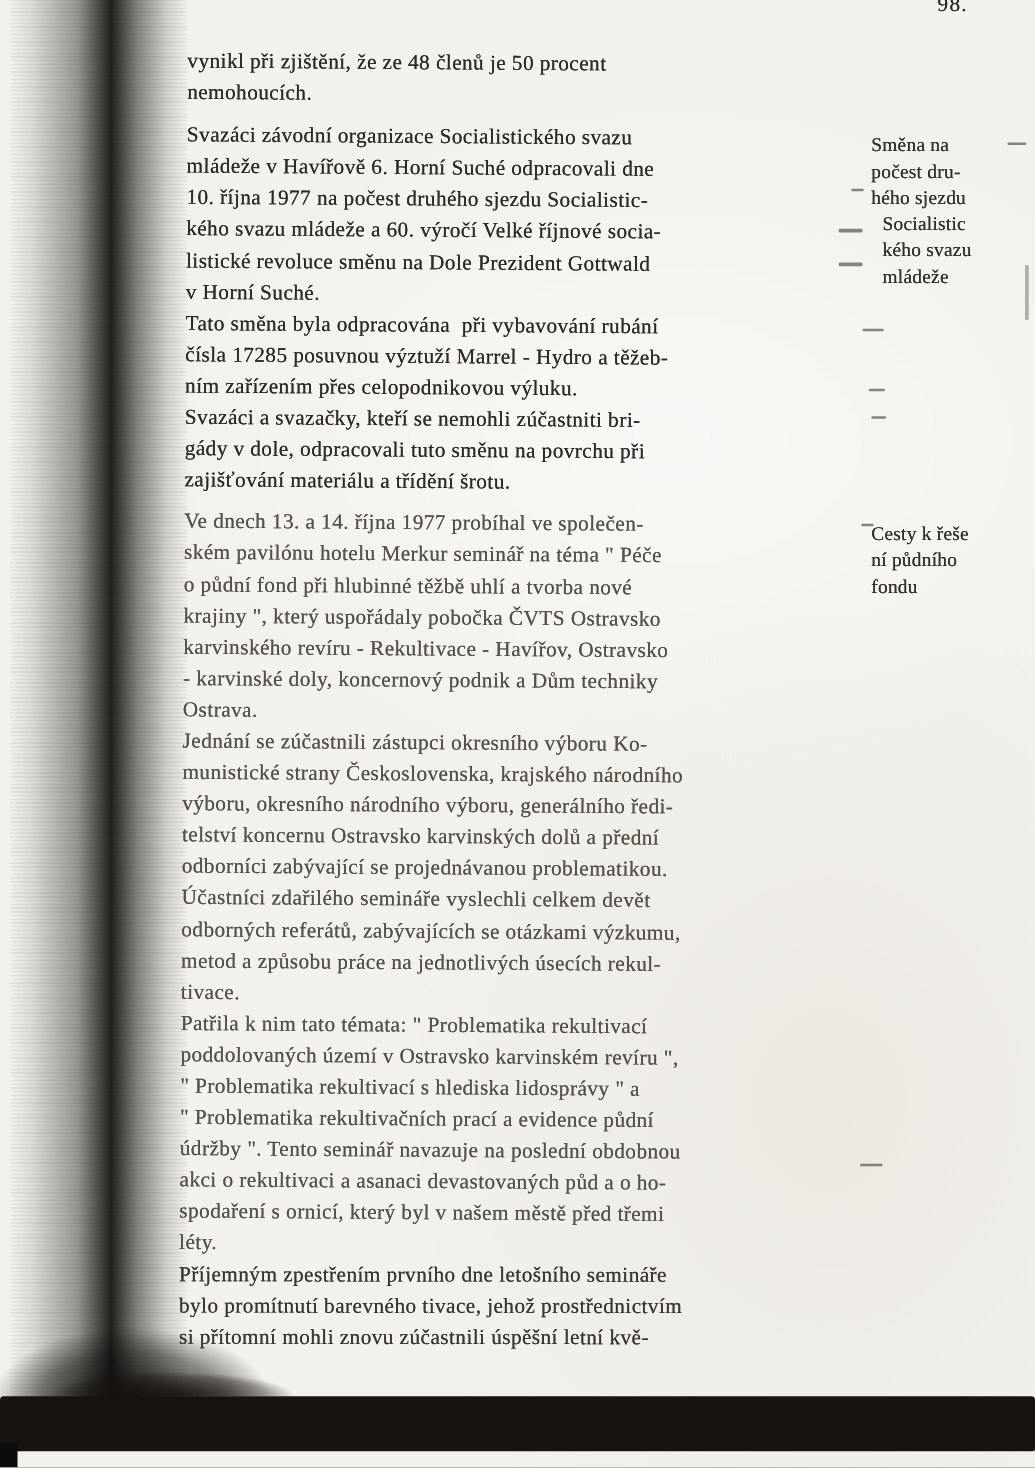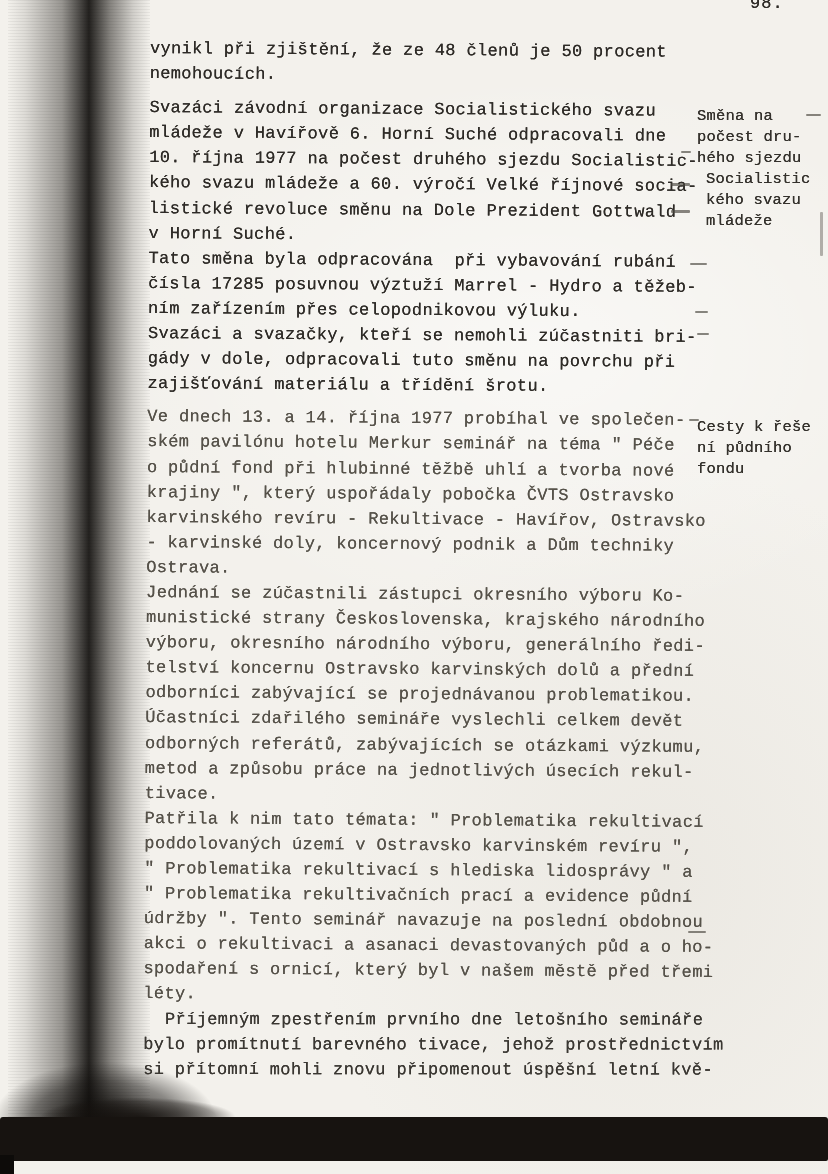--- a/index.html
+++ b/index.html
@@ -2,21 +2,21 @@
 <html><head>
 <meta charset="utf-8">
 <style>
   html,body{margin:0;padding:0;background:#888;}
   .page{
     position:relative;width:828px;height:1174px;overflow:hidden;
     background:
       radial-gradient(ellipse 600px 400px at 65% 30%, rgba(255,255,255,.5), transparent 70%),
       radial-gradient(ellipse 500px 600px at 80% 75%, rgba(214,209,199,.25), transparent 70%),
       #f3f1ec;
-    font-family:Liberation Mono, monospace;
+    font-family:Liberation Serif, serif;
   }
   
   .spine{
     position:absolute;left:8px;top:0;width:142px;height:1120px;
     background:
       repeating-linear-gradient(0deg, rgba(0,0,0,.05) 0 1px, transparent 1px 3px),
       linear-gradient(90deg,
         rgba(25,22,18,0) 0%,
         rgba(25,22,18,.10) 12%,
         rgba(25,22,18,.42) 38%,
@@ -50,21 +50,21 @@
   .body{
     position:absolute;left:150px;top:38px;width:560px;
     font-size:17px;letter-spacing:.35px;line-height:25.1px;
     transform:rotate(.4deg);transform-origin:280px 0;
   }
   .line{white-space:pre;text-shadow:0 0 .5px currentColor;}
   .para{color:#2e2b27;}
   .para.gap1{margin-top:9px;}
   .para.gap2{margin-top:8px;}
   .para.faint{color:#56524a;text-shadow:0 0 .8px rgba(70,65,58,.85);}
-  .para.last{color:#3a3732;transform:rotate(-.35deg);transform-origin:left top;text-align:right;}
+  .para.last{color:#3a3732;transform:rotate(-.35deg);transform-origin:left top;}
   
   .note{
     position:absolute;left:697px;width:140px;
     font-size:15.5px;letter-spacing:.2px;line-height:21px;color:#34312c;
   }
   .note .nline{white-space:pre;text-shadow:0 0 .5px currentColor;}
   .note .indent{padding-left:9px;}
   .note1{top:106px;}
   .note2{top:417px;}
   
@@ -144,21 +144,21 @@
       <div class="line">" Problematika rekultivačních prací a evidence půdní</div>
       <div class="line">údržby ". Tento seminář navazuje na poslední obdobnou</div>
       <div class="line">akci o rekultivaci a asanaci devastovaných půd a o ho-</div>
       <div class="line">spodaření s ornicí, který byl v našem městě před třemi</div>
       <div class="line">léty.</div>
     </div>
 
     <div class="para last">
       <div class="line">Příjemným zpestřením prvního dne letošního semináře</div>
       <div class="line">bylo promítnutí barevného tivace, jehož prostřednictvím</div>
-      <div class="line">si přítomní mohli znovu připomenout úspěšní letní kvě-</div>
+      <div class="line">si přítomní mohli znovu zúčastnili úspěšní letní kvě-</div>
     </div>
 
   </div>
 
   <div class="note note1">
     <div class="nline">Směna na</div>
     <div class="nline">počest dru-</div>
     <div class="nline">hého sjezdu</div>
     <div class="nline indent">Socialistic</div>
     <div class="nline indent">kého svazu</div>

